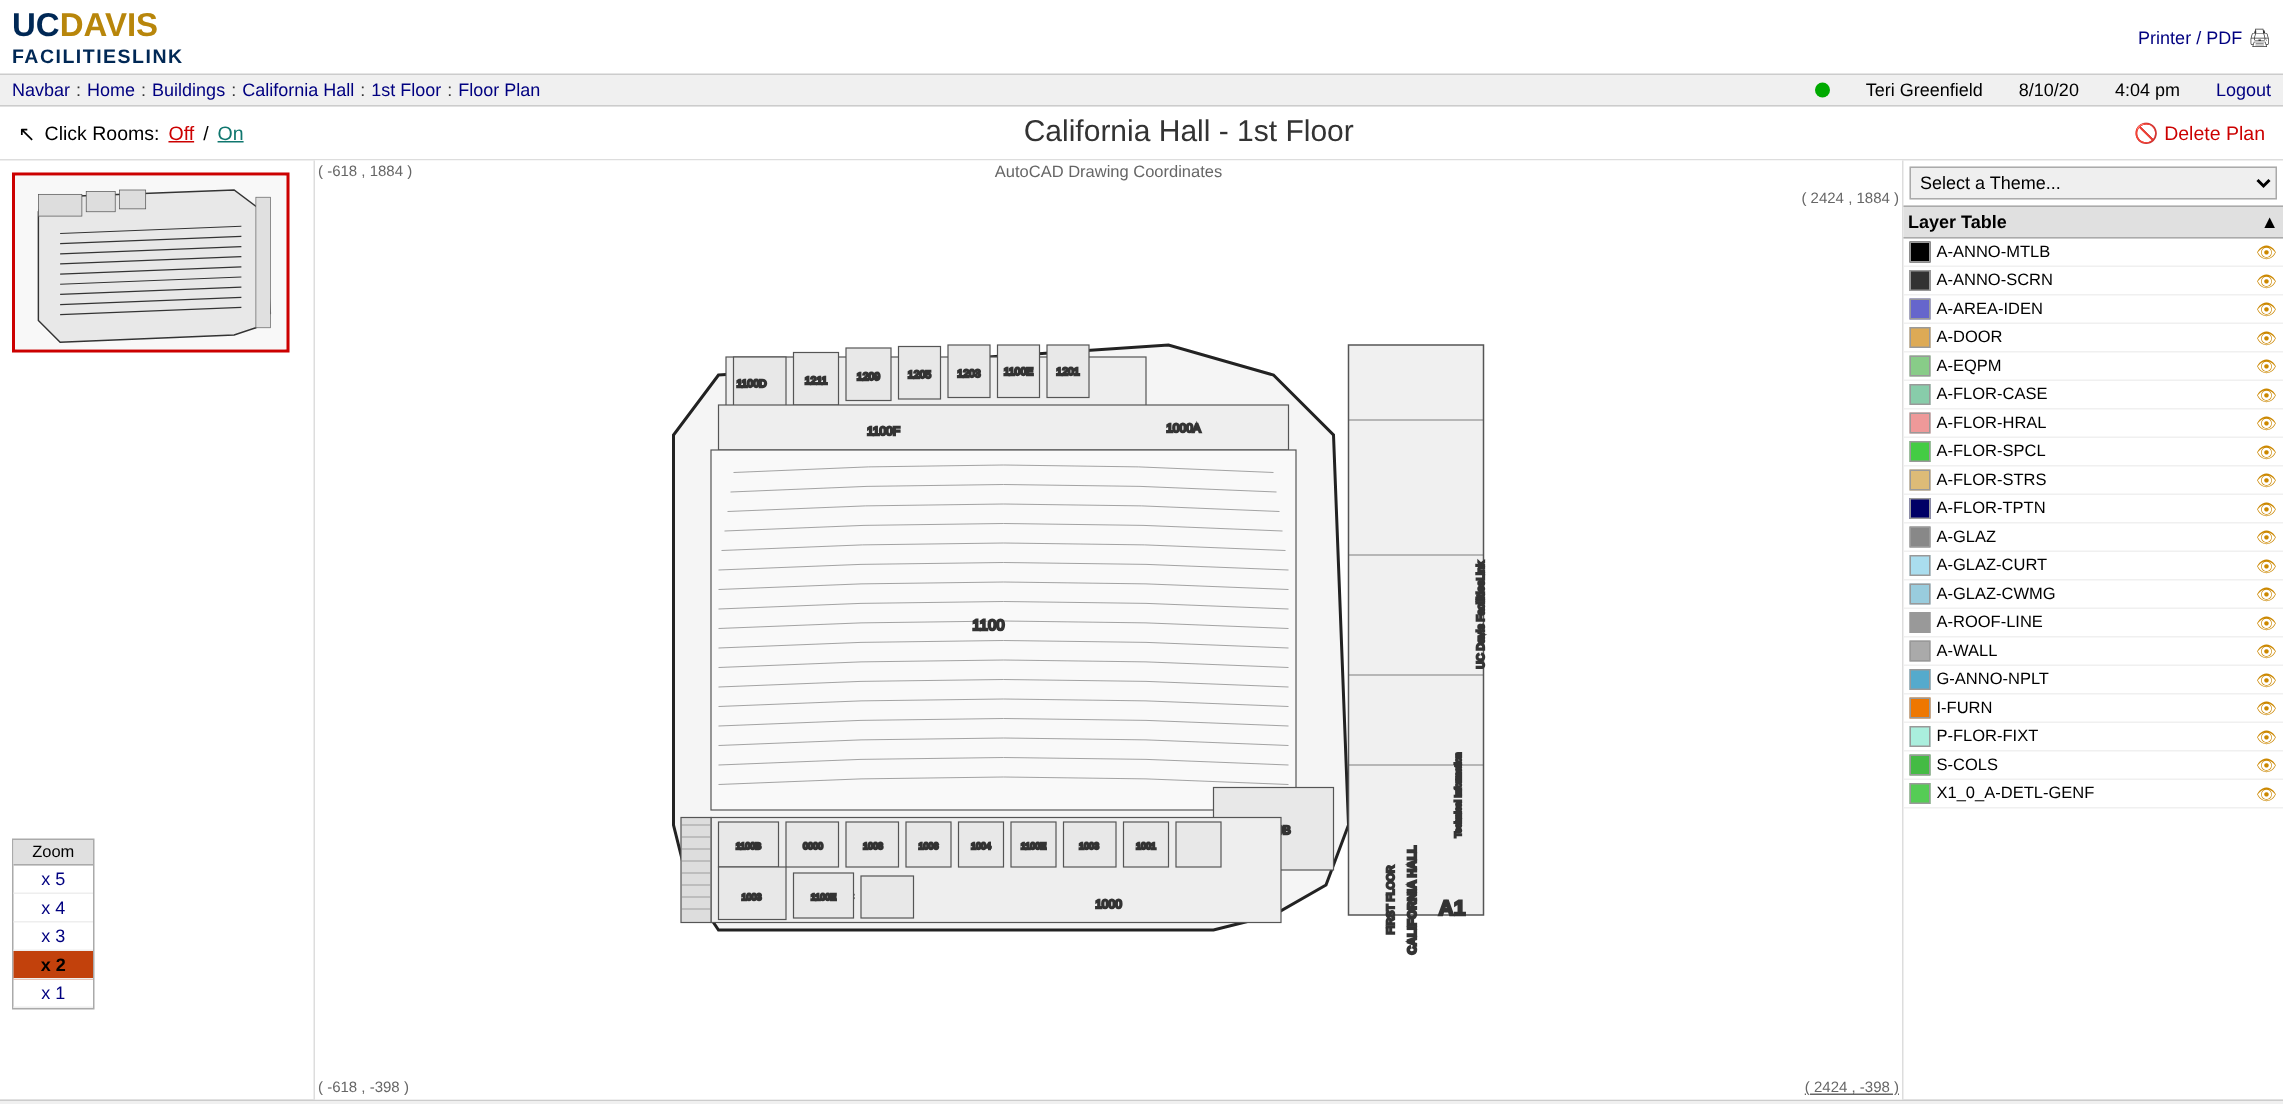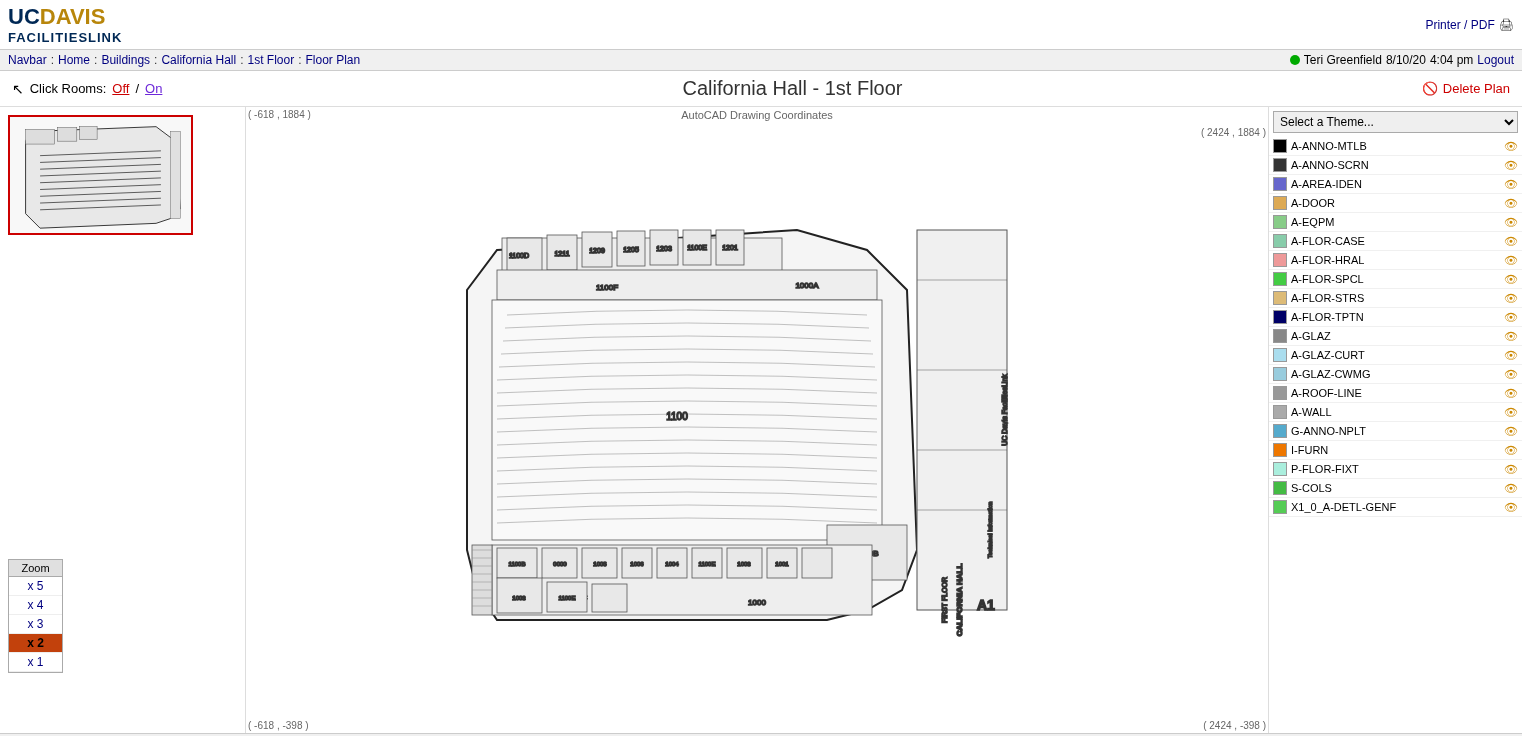--- a/index.html
+++ b/index.html
@@ -13,53 +13,53 @@
     #logo-uc span.davis { color: #B8860B; }
     #logo-facilities { color: #002855; font-size: 13px; font-weight: bold; letter-spacing: 1px; }
     #header-right { font-size: 12px; color: #333; display: flex; align-items: flex-start; gap: 4px; }
     #printer-pdf { color: #000080; text-decoration: none; font-size: 12px; }
 
     
     #navbar { background: #f0f0f0; padding: 3px 8px; display: flex; align-items: center; justify-content: space-between; border-bottom: 1px solid #ccc; font-size: 12px; }
     #navbar-left { display: flex; align-items: center; gap: 4px; }
     #navbar-left a, #navbar-left span { color: #000080; text-decoration: none; cursor: pointer; }
     #navbar-left .sep { color: #333; }
-    #navbar-right { display: flex; align-items: center; gap: 4px; }
+    #navbar-right { display: flex; align-items: center; gap: 24px; }
     .green-dot { width: 10px; height: 10px; background: #00aa00; border-radius: 50%; display: inline-block; }
     #logout-link { color: #000080; text-decoration: none; cursor: pointer; }
 
     
     #titlebar { display: flex; align-items: center; justify-content: space-between; padding: 6px 12px; border-bottom: 1px solid #ddd; }
     #click-rooms { display: flex; align-items: center; gap: 6px; font-size: 13px; }
     #click-rooms-icon { font-size: 14px; }
     #click-rooms-off { color: #cc0000; text-decoration: underline; cursor: pointer; }
-    #click-rooms-on { color: #6d28d9; text-decoration: underline; cursor: pointer; }
+    #click-rooms-on { color: #0f766e; text-decoration: underline; cursor: pointer; }
     #page-title { font-size: 20px; font-weight: normal; color: #333; }
     #delete-plan { color: #cc0000; font-size: 13px; cursor: pointer; display: flex; align-items: center; gap: 4px; }
 
     
     #main { display: flex; height: calc(736px - 110px); position: relative; }
 
     
-    #left-panel { width: 246px; display: flex; flex-direction: column; border-right: 1px solid #ddd; position: relative; }
+    #left-panel { width: 210px; display: flex; flex-direction: column; border-right: 1px solid #ddd; position: relative; }
     #minimap-container { padding: 8px; }
     #minimap { width: 185px; height: 120px; border: 2px solid #cc0000; background: #f8f8f8; overflow: hidden; position: relative; }
     #minimap svg { width: 100%; height: 100%; }
 
     #zoom-panel { position: absolute; bottom: 60px; left: 8px; border: 1px solid #aaa; background: #fff; width: 55px; }
     #zoom-label { background: #e0e0e0; text-align: center; padding: 2px; font-size: 11px; border-bottom: 1px solid #aaa; }
     .zoom-btn { display: block; text-align: center; padding: 2px 4px; font-size: 12px; cursor: pointer; border-bottom: 1px solid #eee; color: #000080; text-decoration: none; }
     .zoom-btn.active { background: #c2410c; font-weight: bold; color: #000; }
 
     
     #map-area { flex: 1; position: relative; background: #fff; overflow: hidden; }
     #coord-top-left { position: absolute; top: 2px; left: 2px; font-size: 10px; color: #666; }
     #coord-top-right { position: absolute; top: 2px; right: 2px; font-size: 10px; color: #666; margin-top: 18px; }
     #coord-bottom-left { position: absolute; bottom: 2px; left: 2px; font-size: 10px; color: #666; }
-    #coord-bottom-right { position: absolute; bottom: 2px; right: 2px; font-size: 10px; color: #666; }
+    #coord-bottom-right { position: absolute; bottom: 2px; right: 2px; font-size: 10px; color: #666; text-decoration: underline; }
     #autocad-label { position: absolute; top: 2px; left: 50%; transform: translateX(-50%); font-size: 11px; color: #666; }
 
     #floor-plan-image { position: absolute; top: 10px; left: 20px; right: 20px; bottom: 10px; display: flex; align-items: center; justify-content: center; }
     #floor-plan-image svg { max-width: 100%; max-height: 100%; }
 
     
     #right-panel { width: 254px; border-left: 1px solid #ddd; display: flex; flex-direction: column; }
     #theme-select-container { padding: 4px; }
     #theme-select { width: 100%; font-size: 12px; padding: 2px; border: 1px solid #aaa; }
     #layer-table-header { background: #e0e0e0; text-align: center; padding: 3px; font-size: 12px; font-weight: bold; border-bottom: 1px solid #aaa; border-top: 1px solid #aaa; display: flex; justify-content: space-between; align-items: center; }
@@ -292,20 +292,24 @@
     <div id="coord-bottom-left">( -618 , -398 )</div>
     <div id="coord-bottom-right">( 2424 , -398 )</div>
   </div>
 
   <div id="right-panel">
     <div id="theme-select-container">
       <select id="theme-select">
         <option value="">Select a Theme...</option>
       </select>
     </div>
+    <div id="layer-table-header">
+      <span>Layer Table</span>
+      <span style="cursor:pointer;">▲</span>
+    </div>
     <div id="layer-list">
     <div class="layer-row">
           <div class="layer-color" style="background-color: rgb(0, 0, 0);"></div>
           <span class="layer-name">A-ANNO-MTLB</span>
           <span class="layer-eye">👁</span>
         </div>
         <div class="layer-row">
           <div class="layer-color" style="background-color: rgb(51, 51, 51);"></div>
           <span class="layer-name">A-ANNO-SCRN</span>
           <span class="layer-eye">👁</span>

